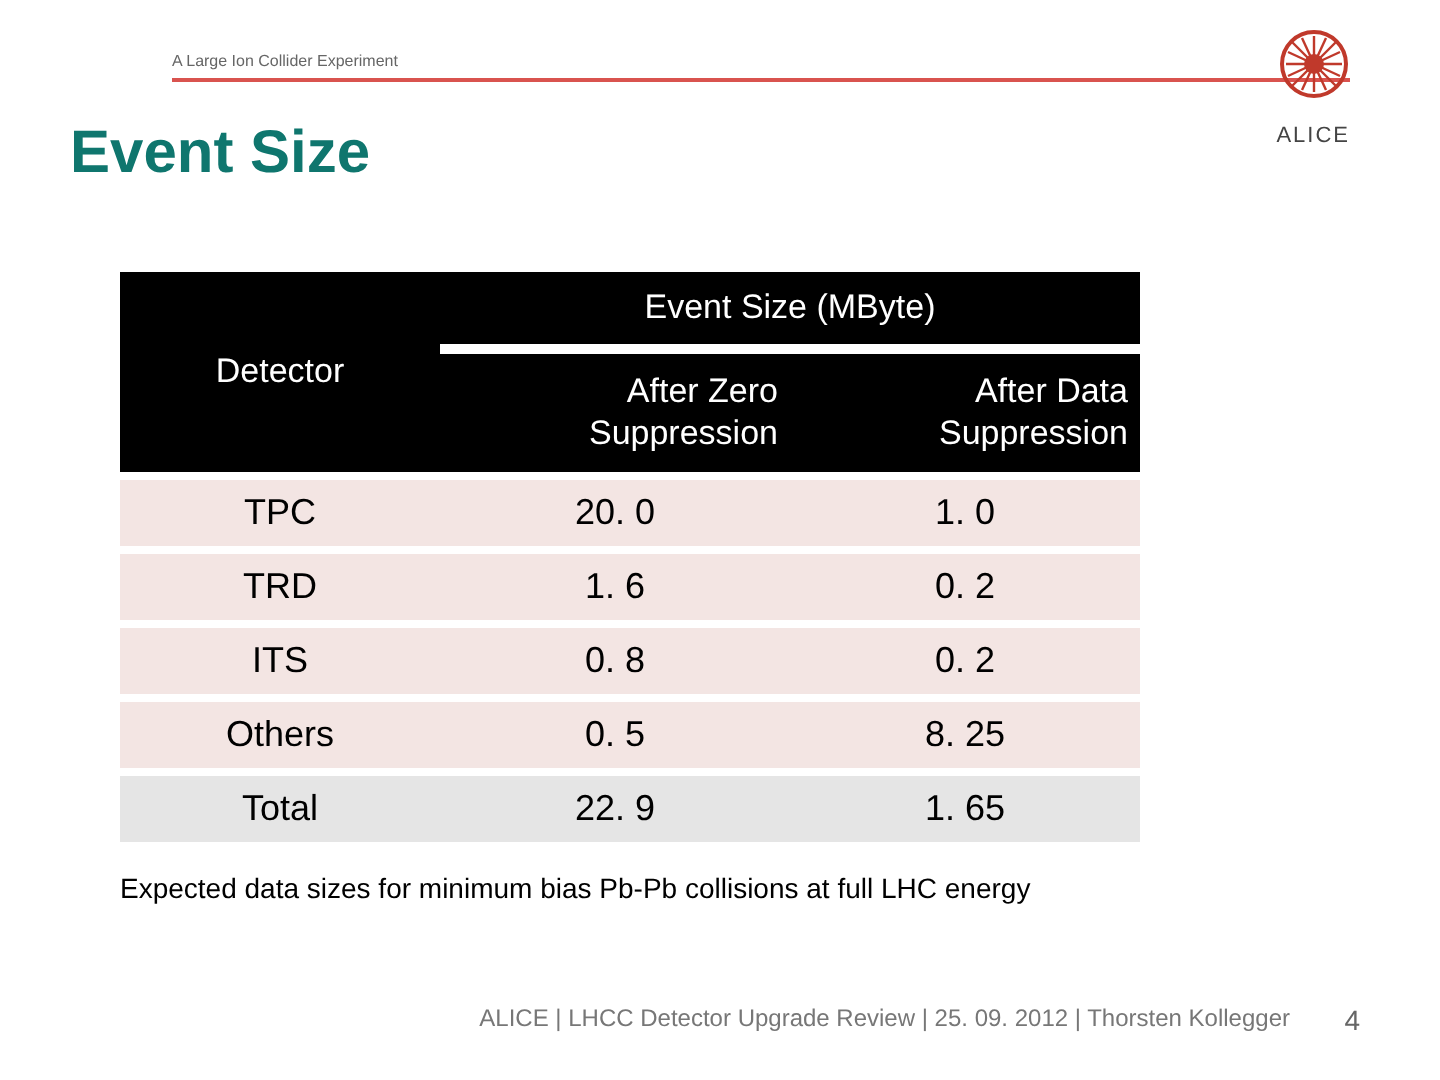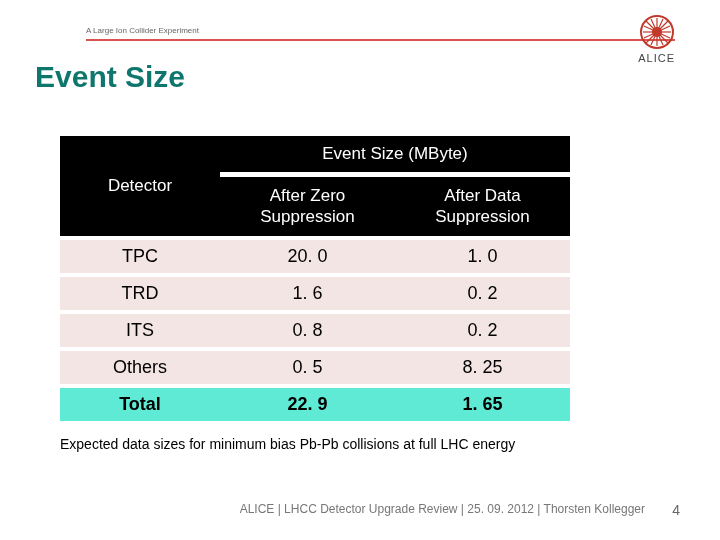--- a/index.html
+++ b/index.html
@@ -28,21 +28,21 @@
     position: absolute;
     top: 14px;
     right: 45px;
     text-align: center;
   }
   .logo-wrap svg { display: block; margin: 0 auto; }
   .logo-wrap .brand {
     font-size: 11px;
     letter-spacing: 1px;
     color: #444;
-    margin-top: 2px;
+    margin-top: 12px;
   }
   .title {
     position: absolute;
     top: 60px;
     left: 35px;
     font-size: 30px;
     font-weight: bold;
     color: #0f766e;
   }
   .table-wrap {
@@ -68,31 +68,32 @@
   th.first-col {
     width: 160px;
   }
   th.group {
     border-bottom: 1px solid #fff;
     margin-top: 40px;
   }
   th.sub {
     width: 175px;
     line-height: 1.25;
+    text-align: right;
   }
   td {
     font-size: 18px;
     padding: 6px 8px;
     text-align: center;
     background: #f3e5e3;
     margin-top: 28px;
   }
   tr.total td {
-    font-weight: bold;
-    background: #5eead4;
+    font-weight: normal;
+    background: #e5e5e5;
   }
   .note {
     margin-top: 10px;
     font-size: 14px;
     line-height: 1.35;
     color: #000;
   }
   .footer {
     position: absolute;
     bottom: 24px;

